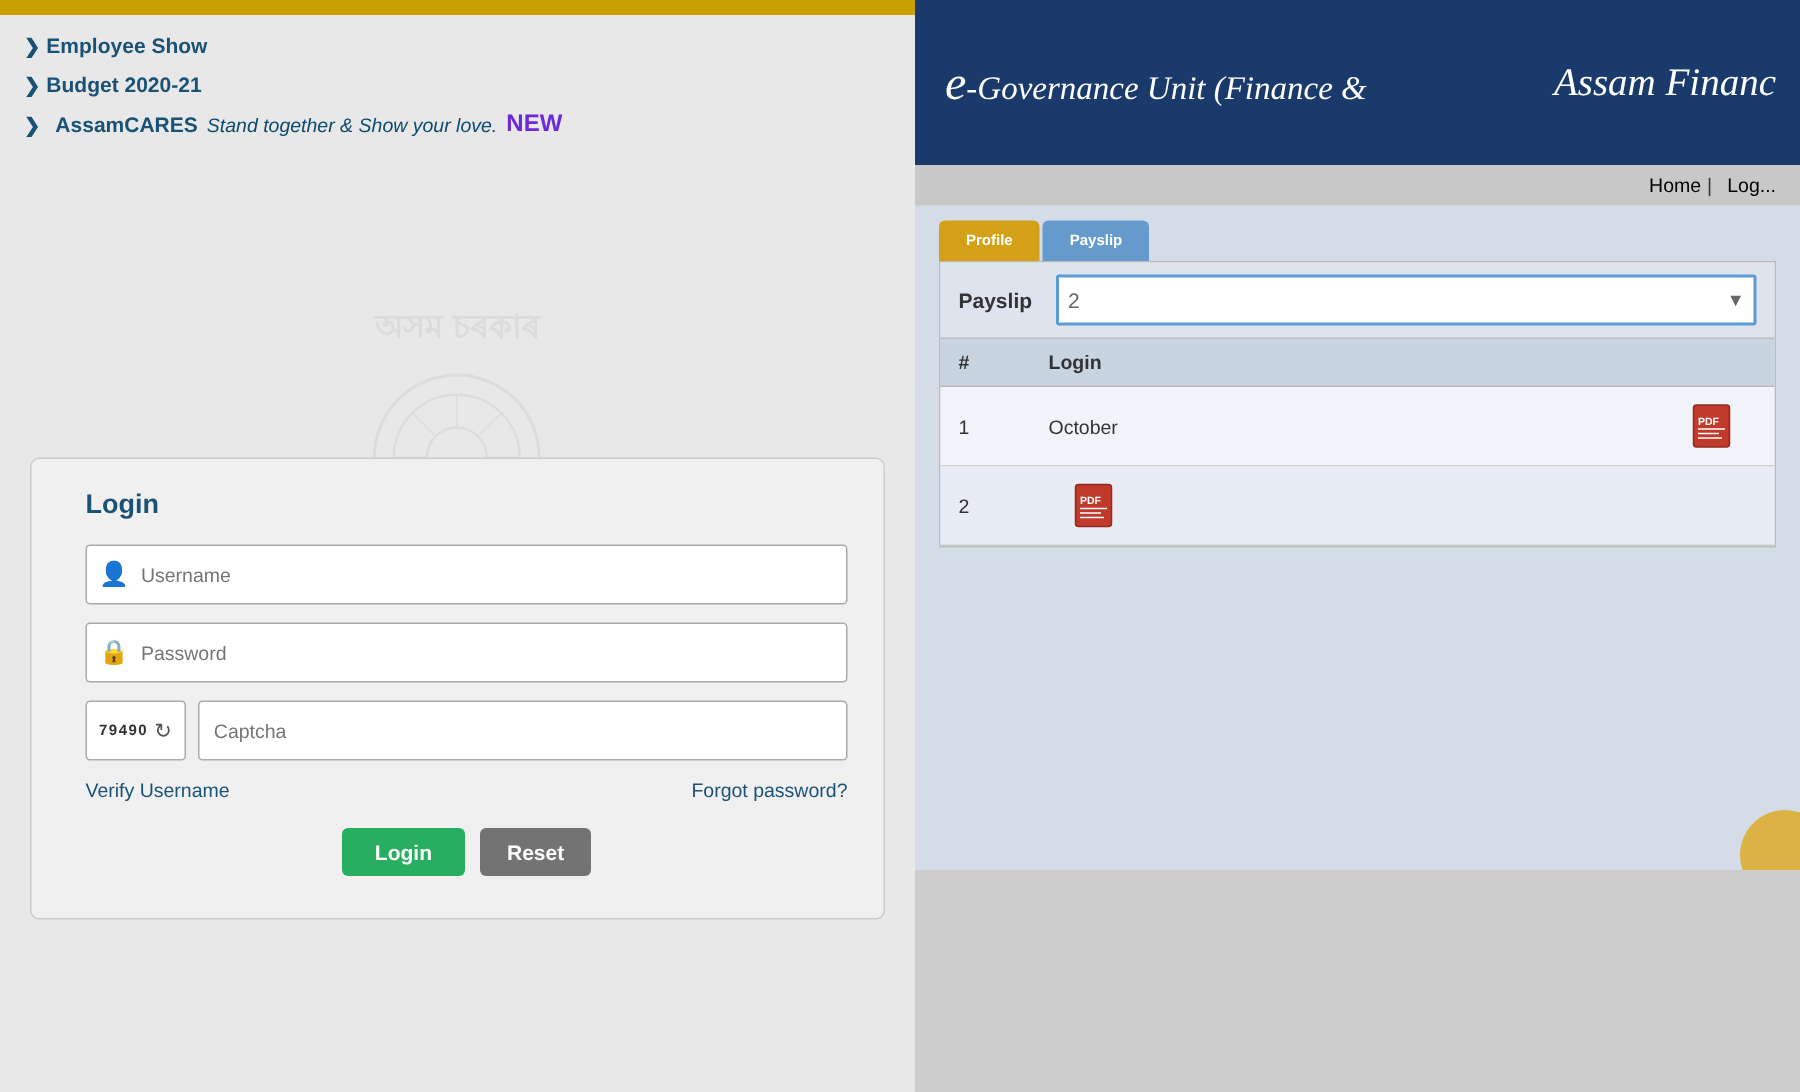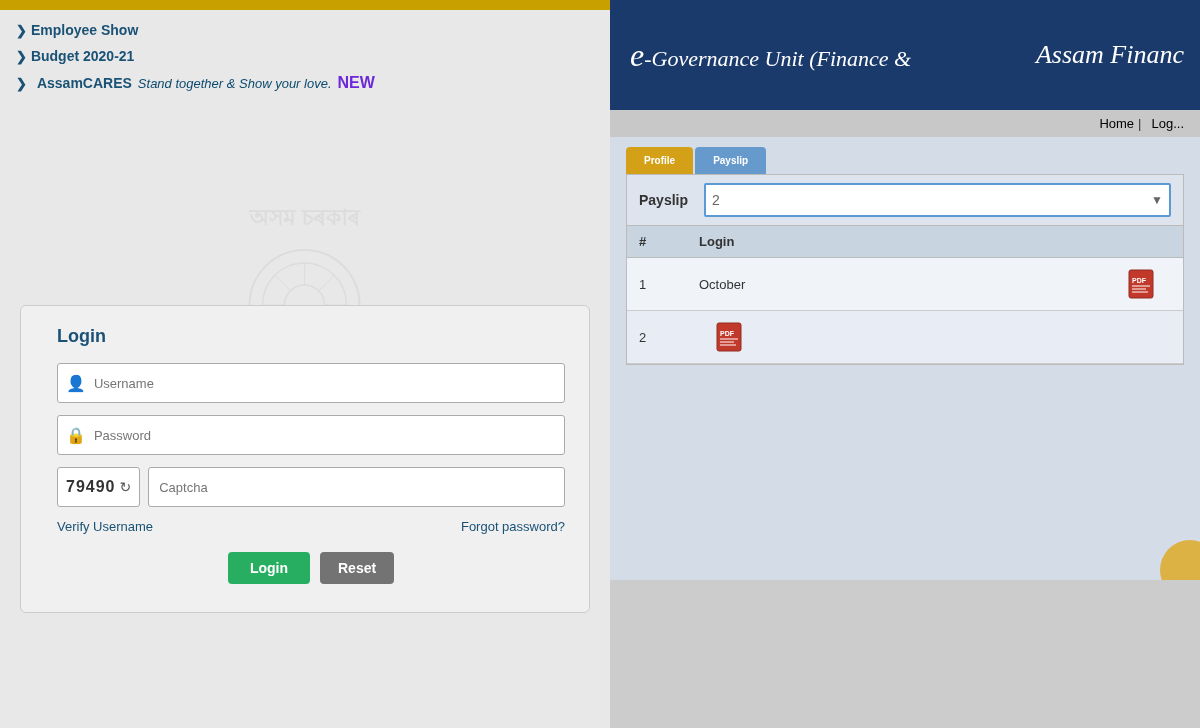--- a/index.html
+++ b/index.html
@@ -163,21 +163,21 @@
       background: #fff;
       border: 1px solid #aaa;
       border-radius: 3px;
       padding: 0 8px;
       height: 40px;
       gap: 4px;
       flex-shrink: 0;
     }
 
     .captcha-text {
-      font-size: 16px;
+      font-size: 10px;
       font-weight: bold;
       color: #333;
       letter-spacing: 1px;
     }
 
     .captcha-refresh {
       color: #555;
       font-size: 14px;
       cursor: pointer;
     }

